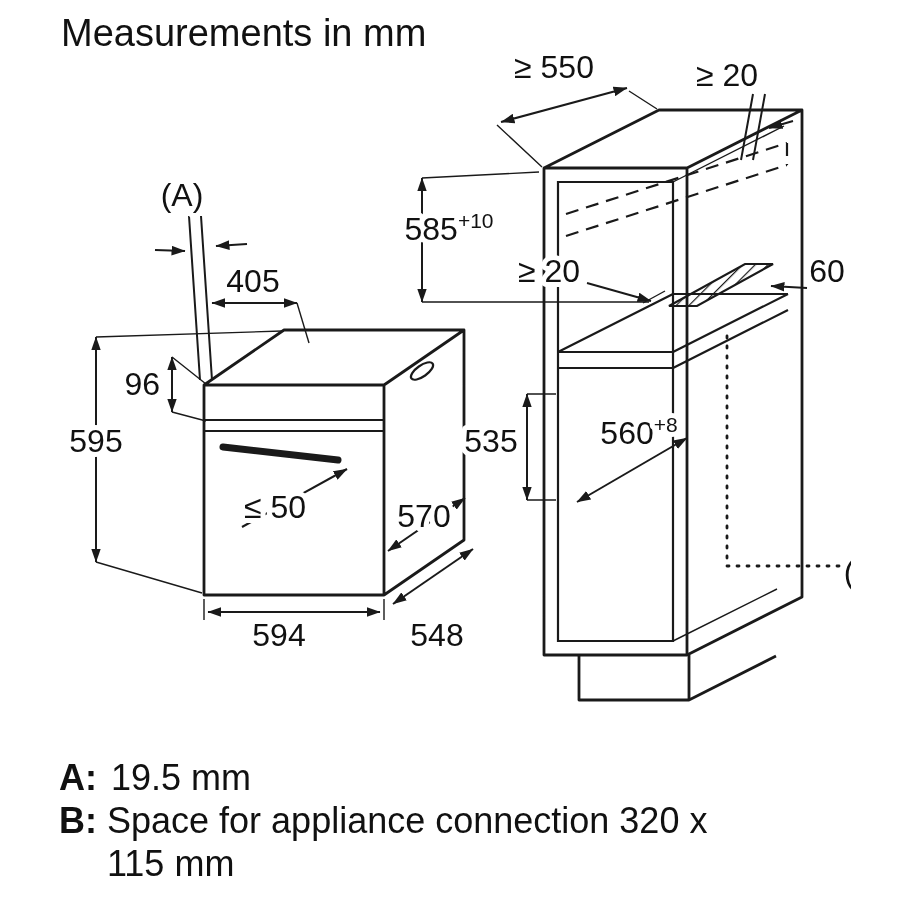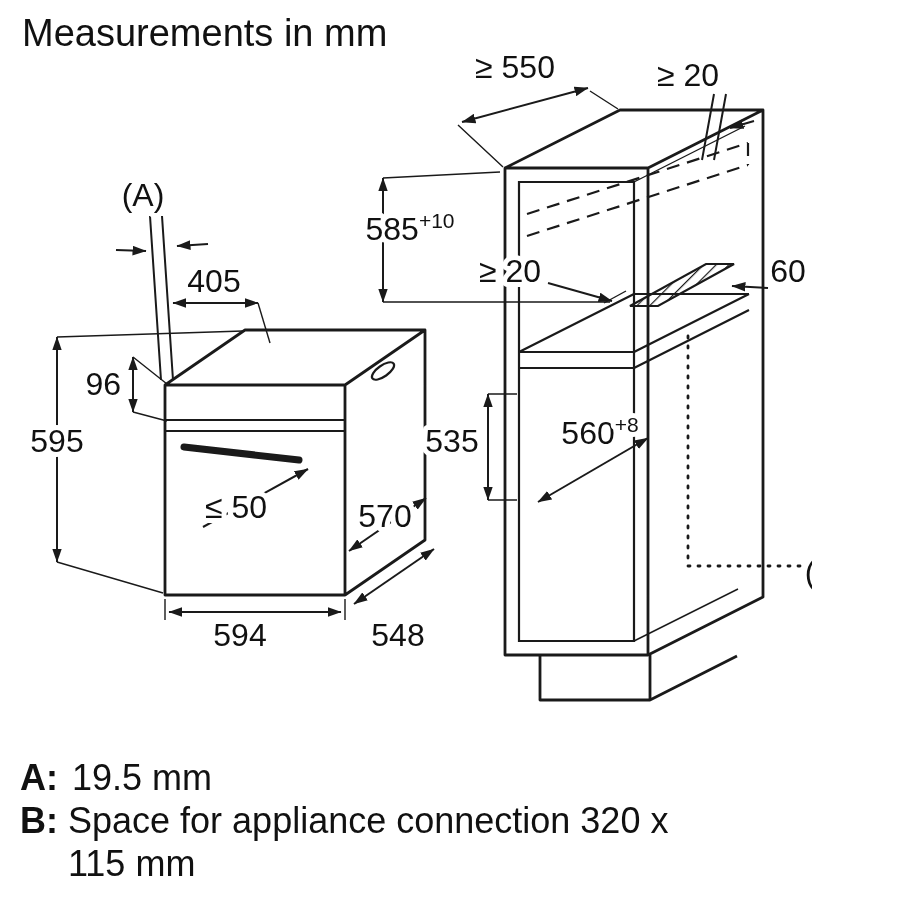--- a/index.html
+++ b/index.html
@@ -1,16 +1,16 @@
 <!DOCTYPE html>
 <html><head>
 <meta charset="utf-8">
 <style>
   html,body{margin:0;padding:0;background:#fff;}
-  .stage{position:relative;width:812px;height:900px;background:#fff;overflow:hidden;}
+  .stage{position:relative;width:812px;height:900px;background:#fff;overflow:hidden;padding-left:39px;}
   svg{display:block;}
   .ln{stroke:#1a1a1a;stroke-width:2.8;fill:none;stroke-linejoin:round;}
   .ln2{stroke:#1a1a1a;stroke-width:2.2;fill:none;}
   .thin{stroke:#1a1a1a;stroke-width:1.4;fill:none;}
   .dim{stroke:#1a1a1a;stroke-width:2;fill:none;}
   .dash{stroke:#1a1a1a;stroke-width:2.2;fill:none;stroke-dasharray:13 8;}
   .dot{stroke:#1a1a1a;stroke-width:2.8;fill:none;stroke-dasharray:2 8;stroke-linecap:round;}
   .handle{stroke:#1a1a1a;stroke-width:7;stroke-linecap:round;}
   text{font-family:"Liberation Sans","DejaVu Sans",sans-serif;fill:#111;}
   .lbl{font-size:32px;stroke:#fff;stroke-width:10px;paint-order:stroke;stroke-linejoin:round;}

